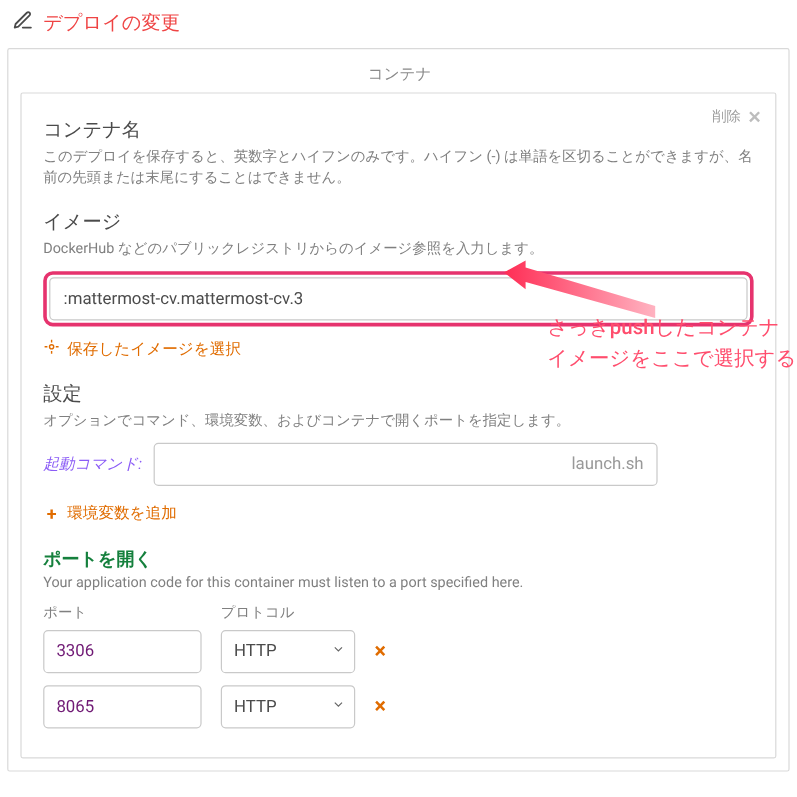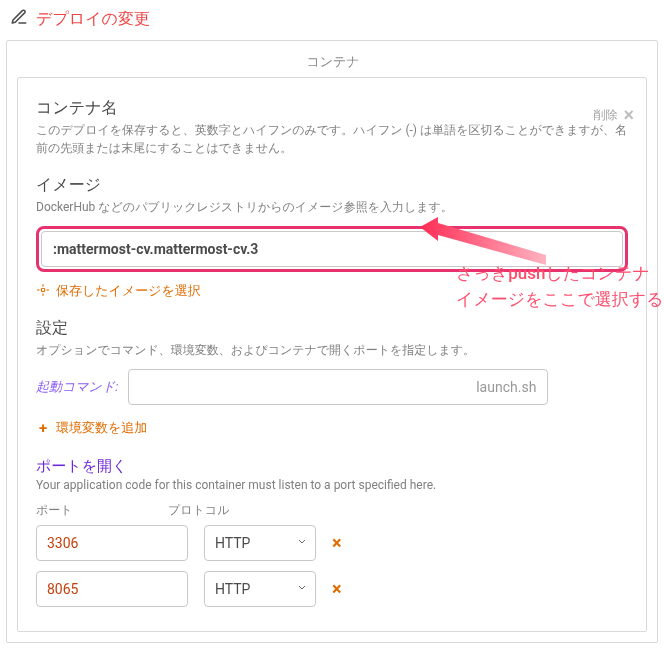--- a/index.html
+++ b/index.html
@@ -48,21 +48,21 @@
   }
   .card {
     position: relative;
     border: 1px solid #d9d9d9;
     border-radius: 2px;
     padding: 16px 18px 14px 18px;
     background: #fff;
   }
   .delete-row {
     position: absolute;
-    top: 28px;
+    top: 10px;
     right: 12px;
     display: flex;
     align-items: center;
     gap: 6px;
     color: #9e9e9e;
     font-size: 12px;
   }
   .close-x {
     font-family: Arial, sans-serif;
     font-size: 18px;
@@ -95,21 +95,21 @@
     color: #4b4b4b;
     background: #fff;
     font-family: inherit;
   }
   .text-input::placeholder { color: #999; }
   .image-input-wrap {
     border: 3px solid #e6336e;
     border-radius: 8px;
     padding: 2px;
   }
-  .image-input-wrap .text-input { border-color: #c9c9c9; font-weight: bold; }
+  .image-input-wrap .text-input { border-color: #c9c9c9; }
   .link-action {
     display: inline-flex;
     align-items: center;
     gap: 6px;
     color: #e06c00;
     font-size: 13px;
     margin-top: 10px;
     cursor: pointer;
     font-weight: 500;
   }
@@ -121,51 +121,51 @@
     color: #8b5cf6;
     white-space: nowrap;
     font-style: italic;
   }
   .launch-input {
     flex: 0 0 420px;
     text-align: right;
   }
   .sub-header {
     font-size: 15px;
-    font-weight: 400;
-    color: #6d28d9;
+    font-weight: 700;
+    color: #15803d;
     margin-top: 20px;
   }
   .sub-help {
     font-size: 12px;
     color: #808080;
     margin: 2px 0 10px 0;
   }
   .ports-header {
     display: flex;
-    gap: 0;
+    gap: 16px;
     font-size: 12px;
     color: #808080;
     margin-bottom: 6px;
   }
   .ports-header .col-port { width: 132px; }
   .ports-header .col-proto { width: 112px; }
   .port-row {
     display: flex;
     align-items: center;
     gap: 16px;
     margin-bottom: 10px;
   }
   .port-input {
-    width: 152px;
+    width: 132px;
     padding: 9px 10px;
     font-size: 14px;
     border: 1px solid #c9c9c9;
     border-radius: 4px;
-    color: #c2410c;
+    color: #701a75;
     font-family: inherit;
   }
   .proto-select {
     position: relative;
     width: 112px;
   }
   .proto-btn {
     width: 100%;
     padding: 9px 28px 9px 10px;
     font-size: 14px;

